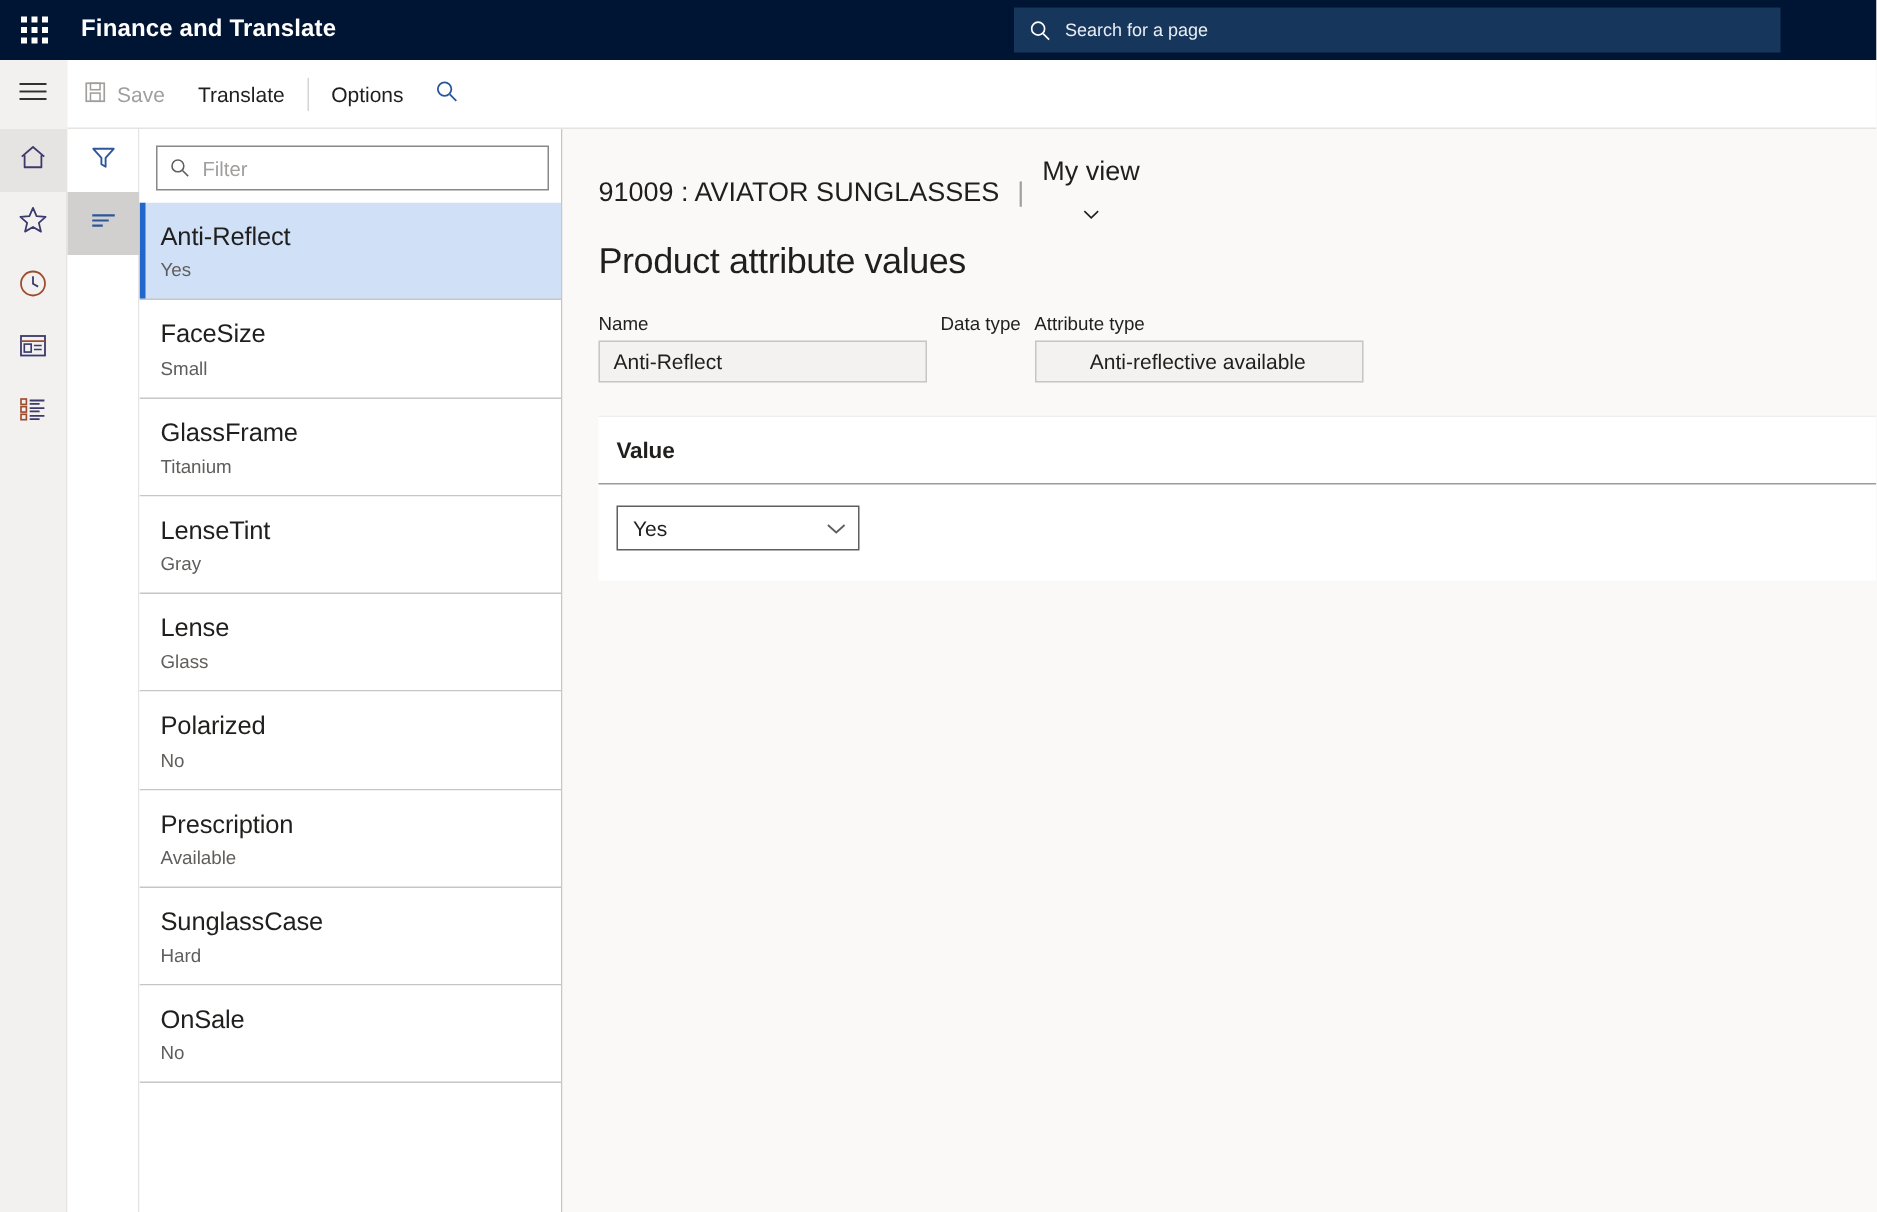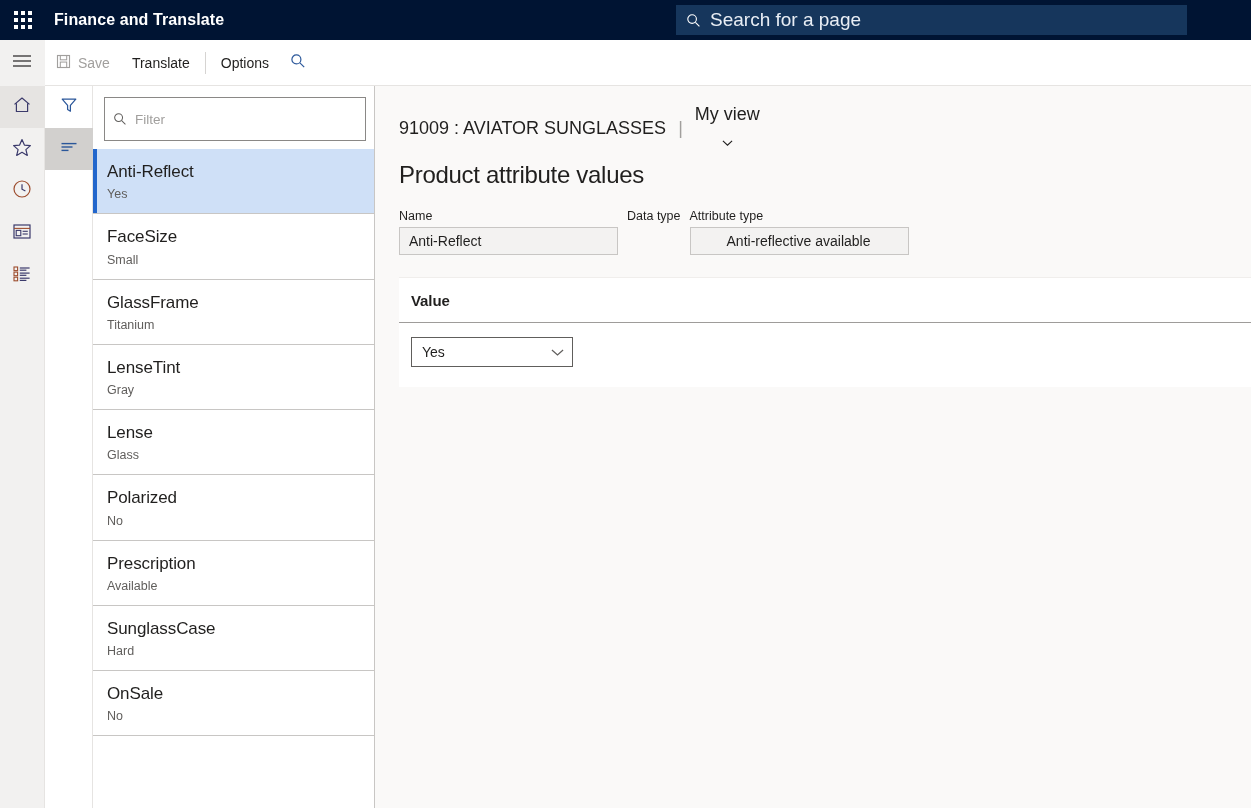--- a/index.html
+++ b/index.html
@@ -36,21 +36,21 @@
   .searchbox {
     position: absolute; left: 676px; top: 5px;
     width: 511px; height: 30px;
     background: #16365c;
     display: flex; align-items: center;
     padding: 0 10px; cursor: text;
   }
   .searchbox .mag { margin-right: 9px; display:flex; }
   .searchbox input {
     background: transparent; border: 0; outline: 0;
-    color: #d946ef; font-size: 19px;
+    color: #d946ef; font-size: 12px;
     font-family: "Liberation Sans", sans-serif;
     width: 100%;
   }
   .searchbox input::placeholder { color: #e9eef5; opacity: 1; }
 
   
   .body-wrap { display: flex; height: 768px; width: 100%; }
 
   
   .rail {
@@ -105,21 +105,21 @@
   
   .list-panel {
     width: 282px; flex: 0 0 282px;
     background: #ffffff;
     border-right: 1px solid #c8c6c4;
     display: flex; flex-direction: column;
     overflow: hidden;
   }
   .filter-wrap { padding: 11px 8px 8px 11px; background: #ffffff; }
   .filter-field {
-    height: 44px; border: 1px solid #8a8886; background: #ffffff;
+    height: 30px; border: 1px solid #8a8886; background: #ffffff;
     display: flex; align-items: center; padding: 0 8px;
   }
   .filter-field .mag { margin-right: 8px; display: flex; }
   .filter-field input {
     border: 0; outline: 0; font-size: 13.5px; width: 100%;
     font-family: "Liberation Sans", sans-serif; color: #201f1e;
     background: transparent;
   }
   .filter-field input::placeholder { color: #a19f9d; opacity: 1; }
 

